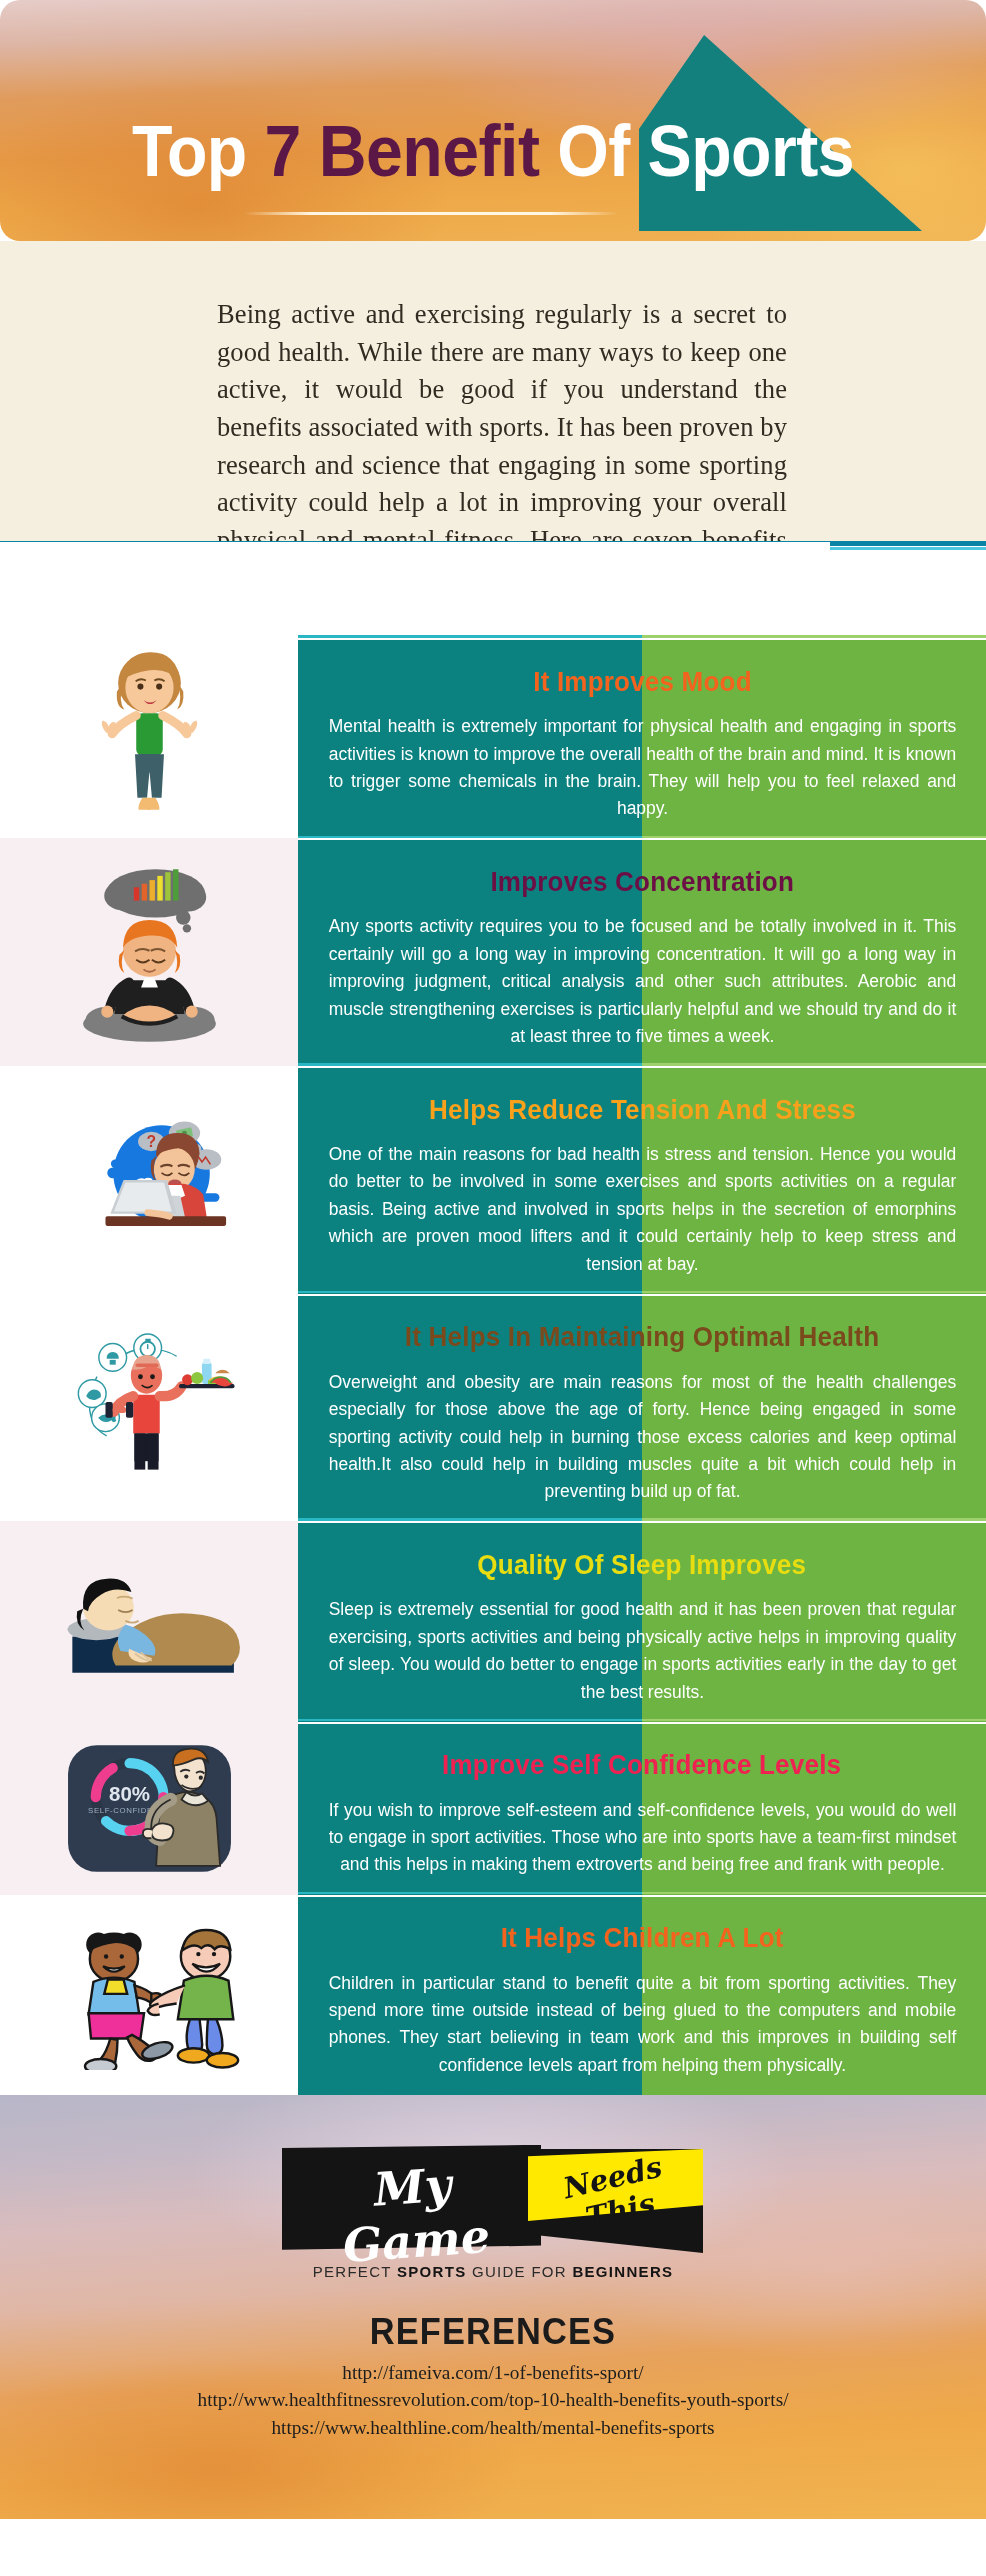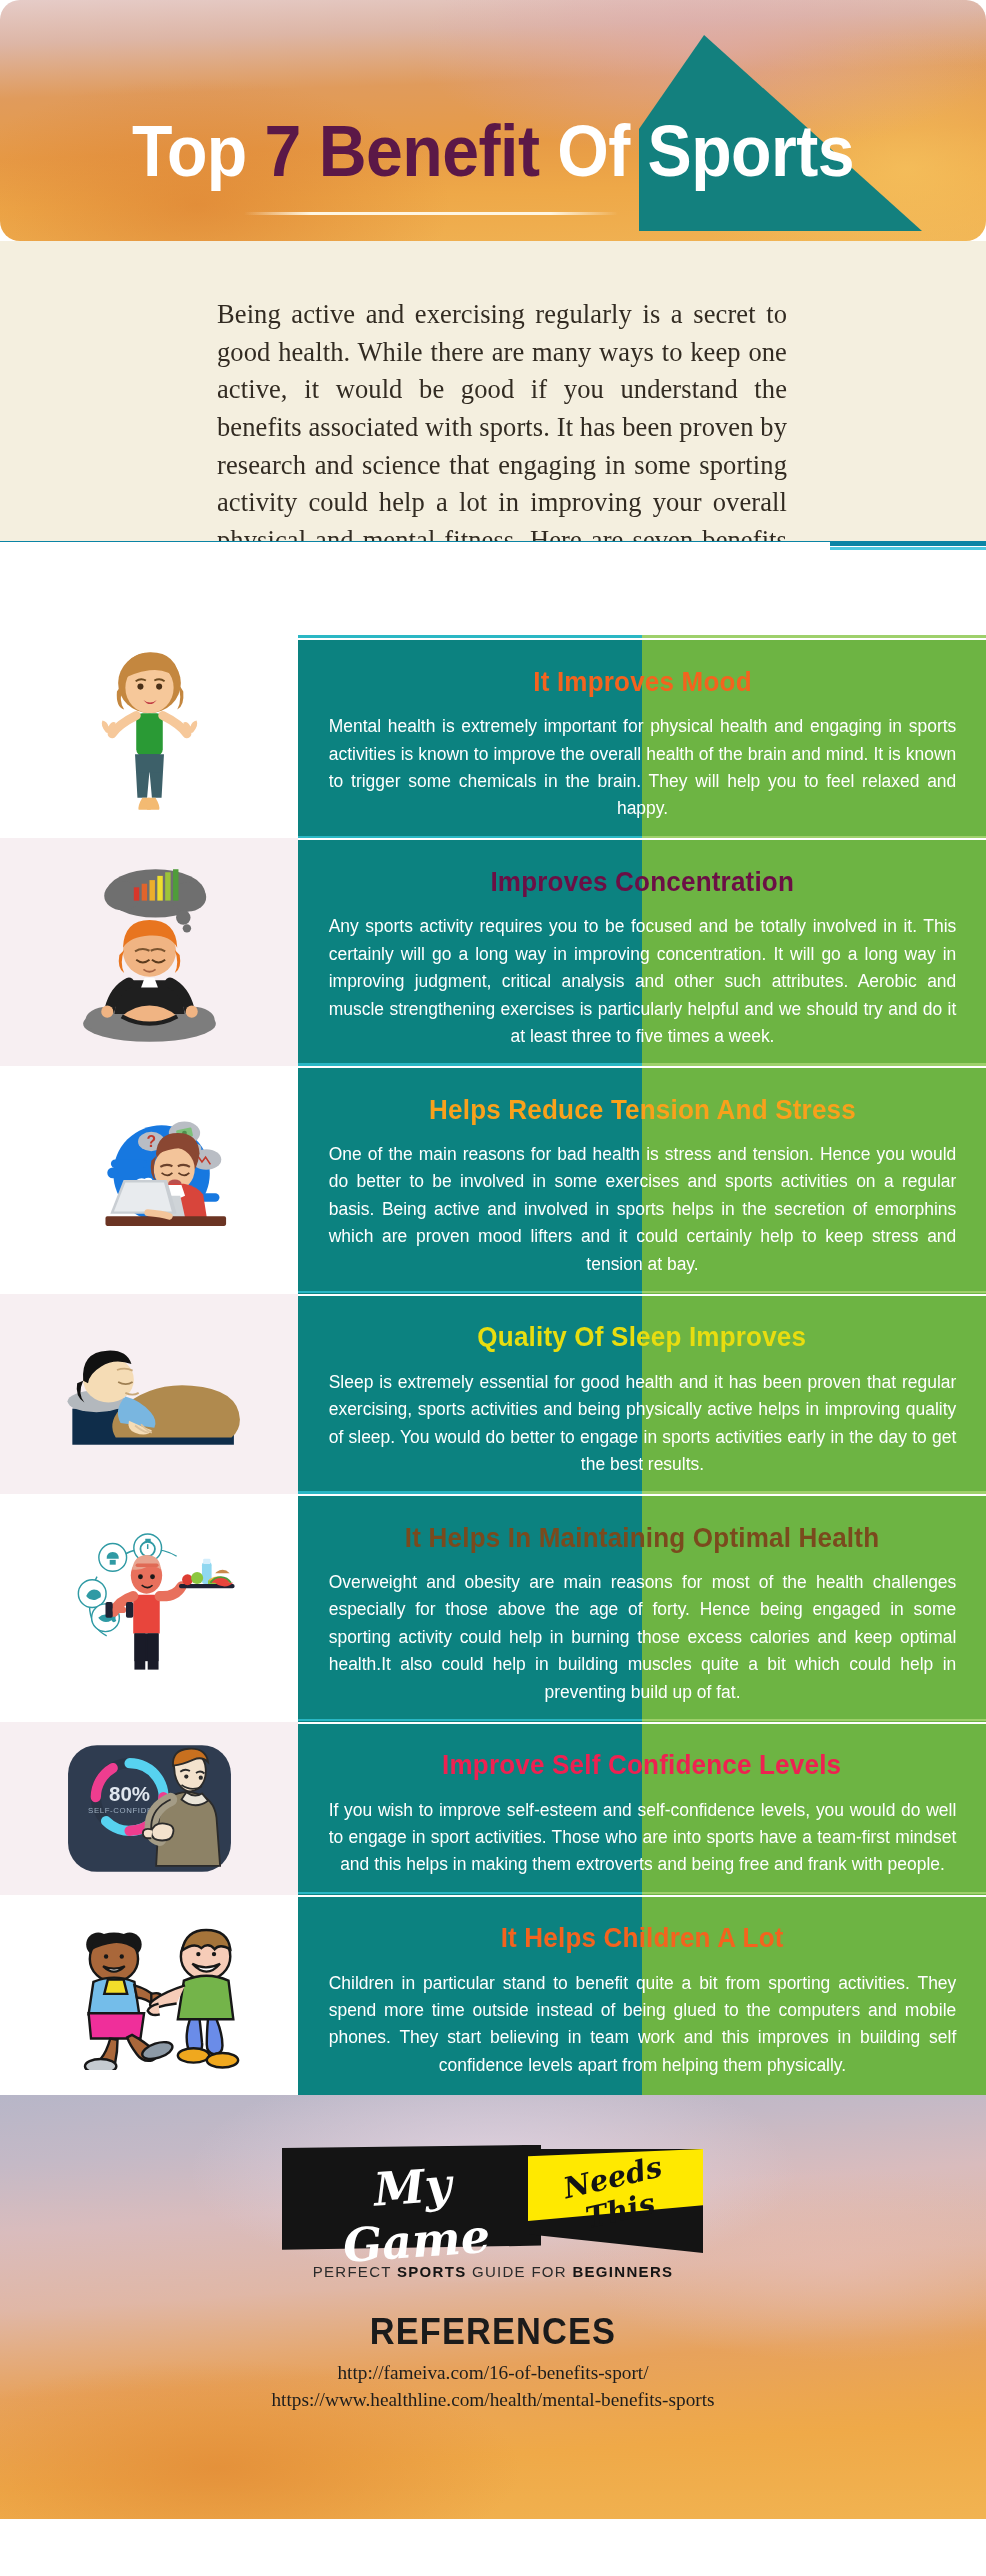--- a/index.html
+++ b/index.html
@@ -279,44 +279,20 @@
           <path d="M200 152 h16 l8 36 h-32z" fill="#cfd4d8"></path>
           <rect x="92" y="186" width="200" height="16" rx="3" fill="#6b3423"></rect>
           <path d="M100 182 l22 -56 h72 l16 56z" fill="#c9ced3"></path>
           <path d="M106 178 l19 -48 h64 l13 48z" fill="#e8ebee"></path>
           <path d="M162 180 q24 2 36 6" stroke="#f3c49a" stroke-width="11" fill="none" stroke-linecap="round"></path>
         </svg>
       </div>
       <div class="card">
         <div class="card-title" style="color: rgb(249, 161, 27);">Helps Reduce Tension And Stress</div>
         <div class="card-body">One of the main reasons for bad health is stress and tension. Hence you would do better to be involved in some exercises and sports activities on a regular basis. Being active and involved in sports helps in the secretion of emorphins which are proven mood lifters and it could certainly help to keep stress and tension at bay.</div>
-      </div>
-    </div>
-
-    <div class="row alt">
-      <div class="illus-cell">
-        <svg width="217" height="127" viewBox="0 0 360 210">
-          <rect x="52" y="130" width="268" height="60" fill="#0f2d4a"></rect>
-          <ellipse cx="92" cy="118" rx="48" ry="18" fill="#b3b8bd"></ellipse>
-          <path d="M130 132 q50 -46 120 -40 q78 6 80 56 q0 18 -14 30 h-192 q-14 -22 6 -46z" fill="#b08a4e"></path>
-          <ellipse cx="112" cy="82" rx="42" ry="38" fill="#f5dcb5"></ellipse>
-          <path d="M70 84 q-4 -48 40 -50 q32 -2 40 22 q-28 -10 -50 4 q-20 12 -22 28z" fill="#111111"></path>
-          <path d="M70 84 q-10 22 2 36 q-16 -10 -12 -32z" fill="#111111"></path>
-          <path d="M126 66 q14 -5 26 1" stroke="#c9a878" stroke-width="3" fill="none"></path>
-          <path d="M128 86 q13 7 24 0" stroke="#9e7f52" stroke-width="3" fill="none"></path>
-          <path d="M140 104 q12 6 22 0" stroke="#c9a878" stroke-width="3" fill="none"></path>
-          <path d="M140 110 q24 6 42 26 q12 14 6 26 l-56 -8 q-12 -22 8 -44z" fill="#79b6e0"></path>
-          <path d="M146 150 q22 10 38 16 q-8 12 -28 4 q-14 -6 -10 -20z" fill="#f5dcb5"></path>
-          <path d="M156 158 q12 10 22 12" stroke="#dcc29c" stroke-width="3" fill="none"></path>
-          <path d="M166 156 q10 11 18 14" stroke="#dcc29c" stroke-width="3" fill="none"></path>
-        </svg>
-      </div>
-      <div class="card">
-        <div class="card-title" style="color: rgb(232, 221, 16);">Quality Of Sleep Improves</div>
-        <div class="card-body">Sleep is extremely essential for good health and it has been proven that regular exercising, sports activities and being physically active helps in improving quality of sleep. You would do better to engage in sports activities early in the day to get the best results.</div>
       </div>
     </div>
 
     <div class="row plain">
       <div class="illus-cell">
         <svg width="199" height="151" viewBox="0 0 330 250">
           <path d="M108 54 q14 -24 46 -26 q34 -2 56 12" stroke="#2f9aa4" stroke-width="2.4" fill="none"></path>
           <path d="M78 74 q-16 26 -12 56 q4 30 28 42" stroke="#2f9aa4" stroke-width="2.4" fill="none"></path>
           <circle cx="104" cy="42" r="23" fill="#fff" stroke="#2f9aa4" stroke-width="2.4"></circle>
           <path d="M94 44 q0 -11 10 -11 q10 0 10 11z" fill="#2f9aa4"></path>
@@ -358,20 +334,44 @@
         </svg>
       </div>
       <div class="card">
         <div class="card-title" style="color: rgb(122, 74, 29);">It Helps In Maintaining Optimal Health</div>
         <div class="card-body">Overweight and obesity are main reasons for most of the health challenges especially for those above the age of forty. Hence being engaged in some sporting activity could help in burning those excess calories and keep optimal health.It also could help in building muscles quite a bit which could help in preventing build up of fat.</div>
       </div>
     </div>
 
     <div class="row alt">
       <div class="illus-cell">
+        <svg width="217" height="127" viewBox="0 0 360 210">
+          <rect x="52" y="130" width="268" height="60" fill="#0f2d4a"></rect>
+          <ellipse cx="92" cy="118" rx="48" ry="18" fill="#b3b8bd"></ellipse>
+          <path d="M130 132 q50 -46 120 -40 q78 6 80 56 q0 18 -14 30 h-192 q-14 -22 6 -46z" fill="#b08a4e"></path>
+          <ellipse cx="112" cy="82" rx="42" ry="38" fill="#f5dcb5"></ellipse>
+          <path d="M70 84 q-4 -48 40 -50 q32 -2 40 22 q-28 -10 -50 4 q-20 12 -22 28z" fill="#111111"></path>
+          <path d="M70 84 q-10 22 2 36 q-16 -10 -12 -32z" fill="#111111"></path>
+          <path d="M126 66 q14 -5 26 1" stroke="#c9a878" stroke-width="3" fill="none"></path>
+          <path d="M128 86 q13 7 24 0" stroke="#9e7f52" stroke-width="3" fill="none"></path>
+          <path d="M140 104 q12 6 22 0" stroke="#c9a878" stroke-width="3" fill="none"></path>
+          <path d="M140 110 q24 6 42 26 q12 14 6 26 l-56 -8 q-12 -22 8 -44z" fill="#79b6e0"></path>
+          <path d="M146 150 q22 10 38 16 q-8 12 -28 4 q-14 -6 -10 -20z" fill="#f5dcb5"></path>
+          <path d="M156 158 q12 10 22 12" stroke="#dcc29c" stroke-width="3" fill="none"></path>
+          <path d="M166 156 q10 11 18 14" stroke="#dcc29c" stroke-width="3" fill="none"></path>
+        </svg>
+      </div>
+      <div class="card">
+        <div class="card-title" style="color: rgb(232, 221, 16);">Quality Of Sleep Improves</div>
+        <div class="card-body">Sleep is extremely essential for good health and it has been proven that regular exercising, sports activities and being physically active helps in improving quality of sleep. You would do better to engage in sports activities early in the day to get the best results.</div>
+      </div>
+    </div>
+
+    <div class="row alt">
+      <div class="illus-cell">
         <svg width="175" height="139" viewBox="0 0 290 230">
           <rect x="10" y="10" width="270" height="210" rx="48" fill="#2f3c50"></rect>
           <circle cx="112" cy="96" r="56" fill="none" stroke="#2a3546" stroke-width="17"></circle>
           <path d="M112 40 a56 56 0 1 1 -39 96" fill="none" stroke="#57d2f0" stroke-width="17" stroke-linecap="round"></path>
           <path d="M168 96 a56 56 0 0 1 -56 56" fill="none" stroke="#ee3d8f" stroke-width="17" stroke-linecap="round"></path>
           <path d="M56 96 a56 56 0 0 1 28 -48" fill="none" stroke="#ee3d8f" stroke-width="17" stroke-linecap="round"></path>
           <text x="112" y="102" font-size="34" font-weight="bold" fill="#dfe6ee" text-anchor="middle" font-family="Liberation Sans, sans-serif">80%</text>
           <text x="112" y="122" font-size="13" fill="#9fb0c2" text-anchor="middle" letter-spacing="1" font-family="Liberation Sans, sans-serif">SELF-CONFIDENCE</text>
           <path d="M186 48 q-4 -22 22 -24 q28 -2 30 24 q2 22 -12 34 q-16 10 -28 -2 q-12 -12 -12 -32z" fill="#f3e2cd" stroke="#2b2b2b" stroke-width="3"></path>
           <path d="M184 44 q-2 -26 26 -28 q28 -2 32 22 q-10 -10 -24 -4 q-18 8 -34 10z" fill="#c8701f" stroke="#2b2b2b" stroke-width="3"></path>
@@ -444,19 +444,20 @@
         <div class="ylw"></div>
         <div class="ylwtop"></div>
         <div class="mg">My Game</div>
         <div class="nt">Needs This</div>
       </div>
       <div class="logo-tag"><span>PERFECT </span><b>SPORTS</b><span> GUIDE FOR </span><b>BEGINNERS</b></div>
     </div>
 
     <div class="ref-title">REFERENCES</div>
     <div class="ref-list">
-      <div>http://fameiva.com/16-of-benefits-sport/</div>
+      <div>http://fameiva.com/1-of-benefits-sport/</div>
+      <div>http://www.healthfitnessrevolution.com/top-10-health-benefits-youth-sports/</div>
       <div>https://www.healthline.com/health/mental-benefits-sports</div>
     </div>
   </div>
 
 </div>
 
 
 </body></html>

